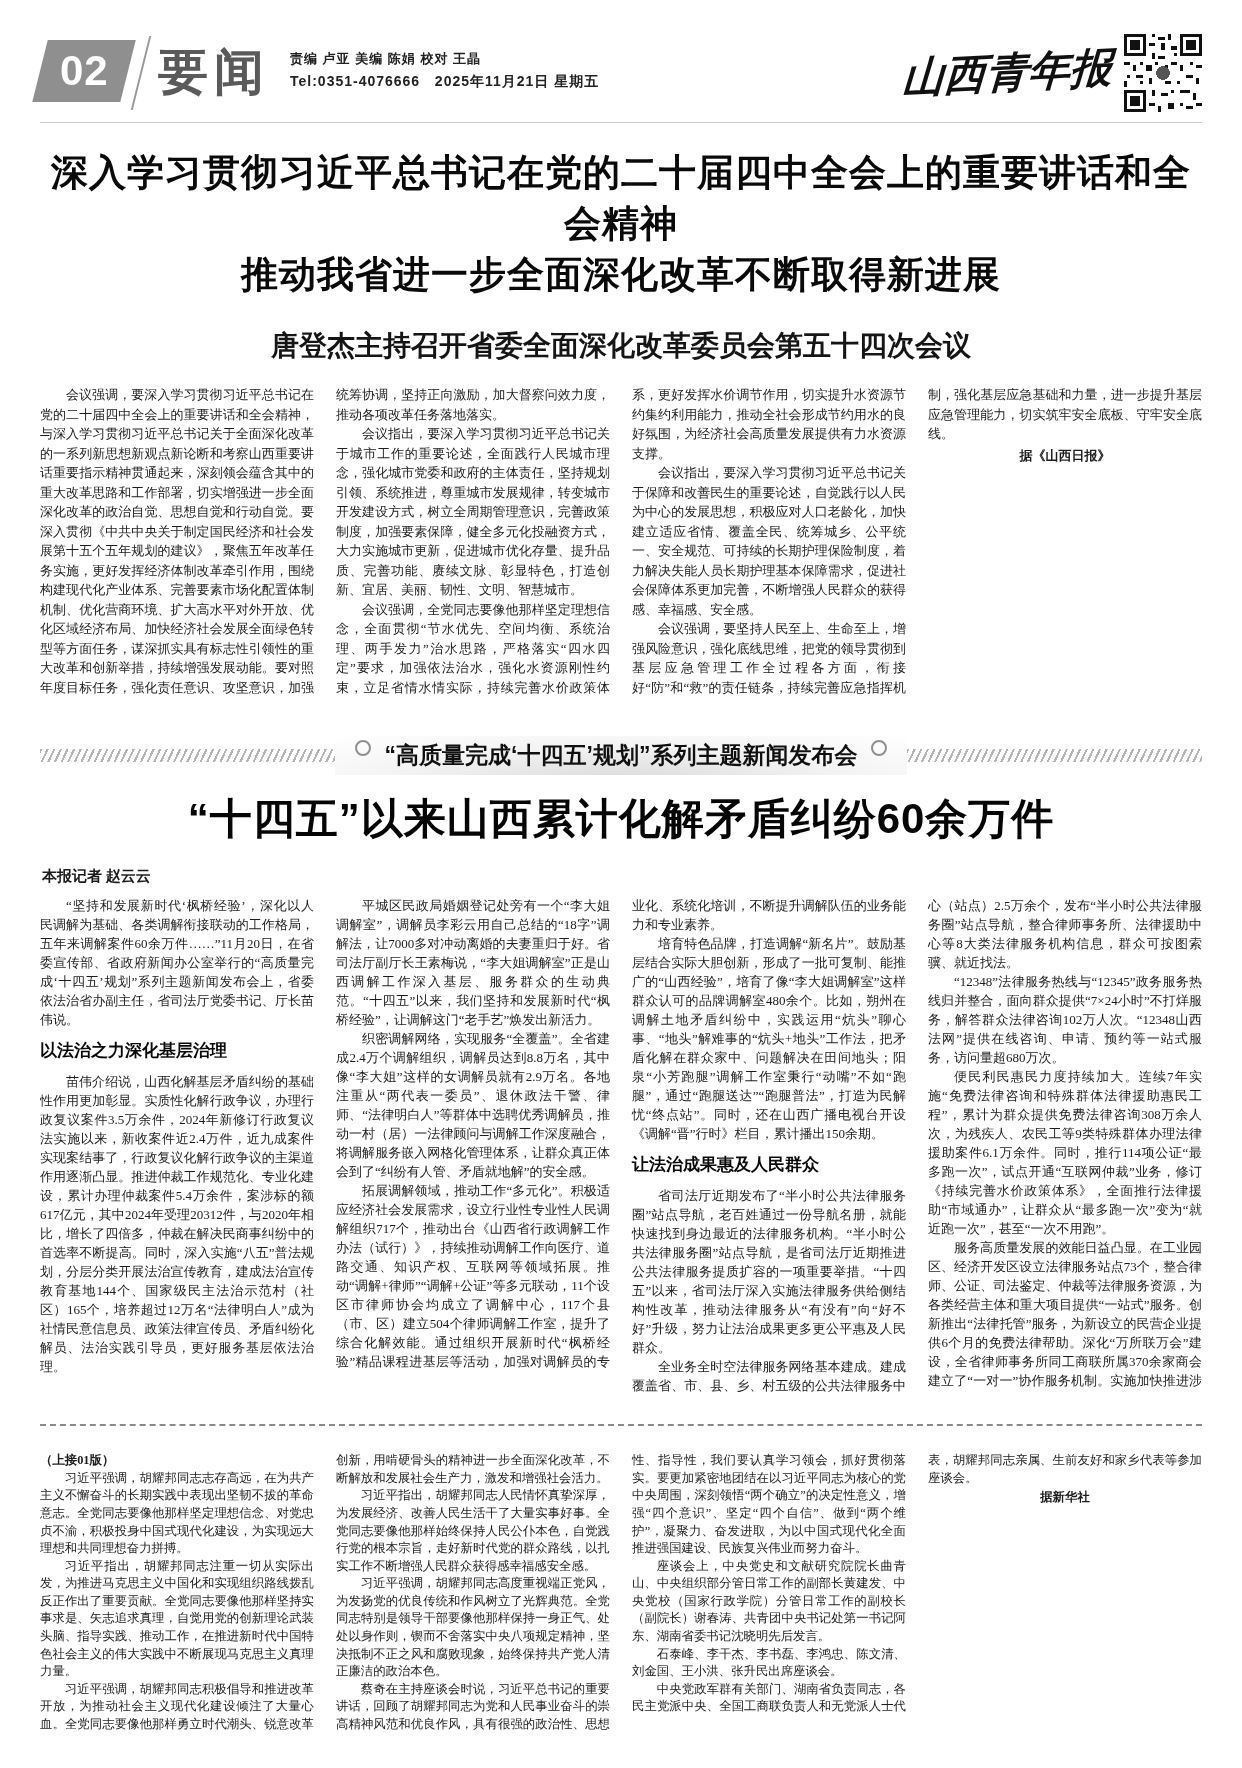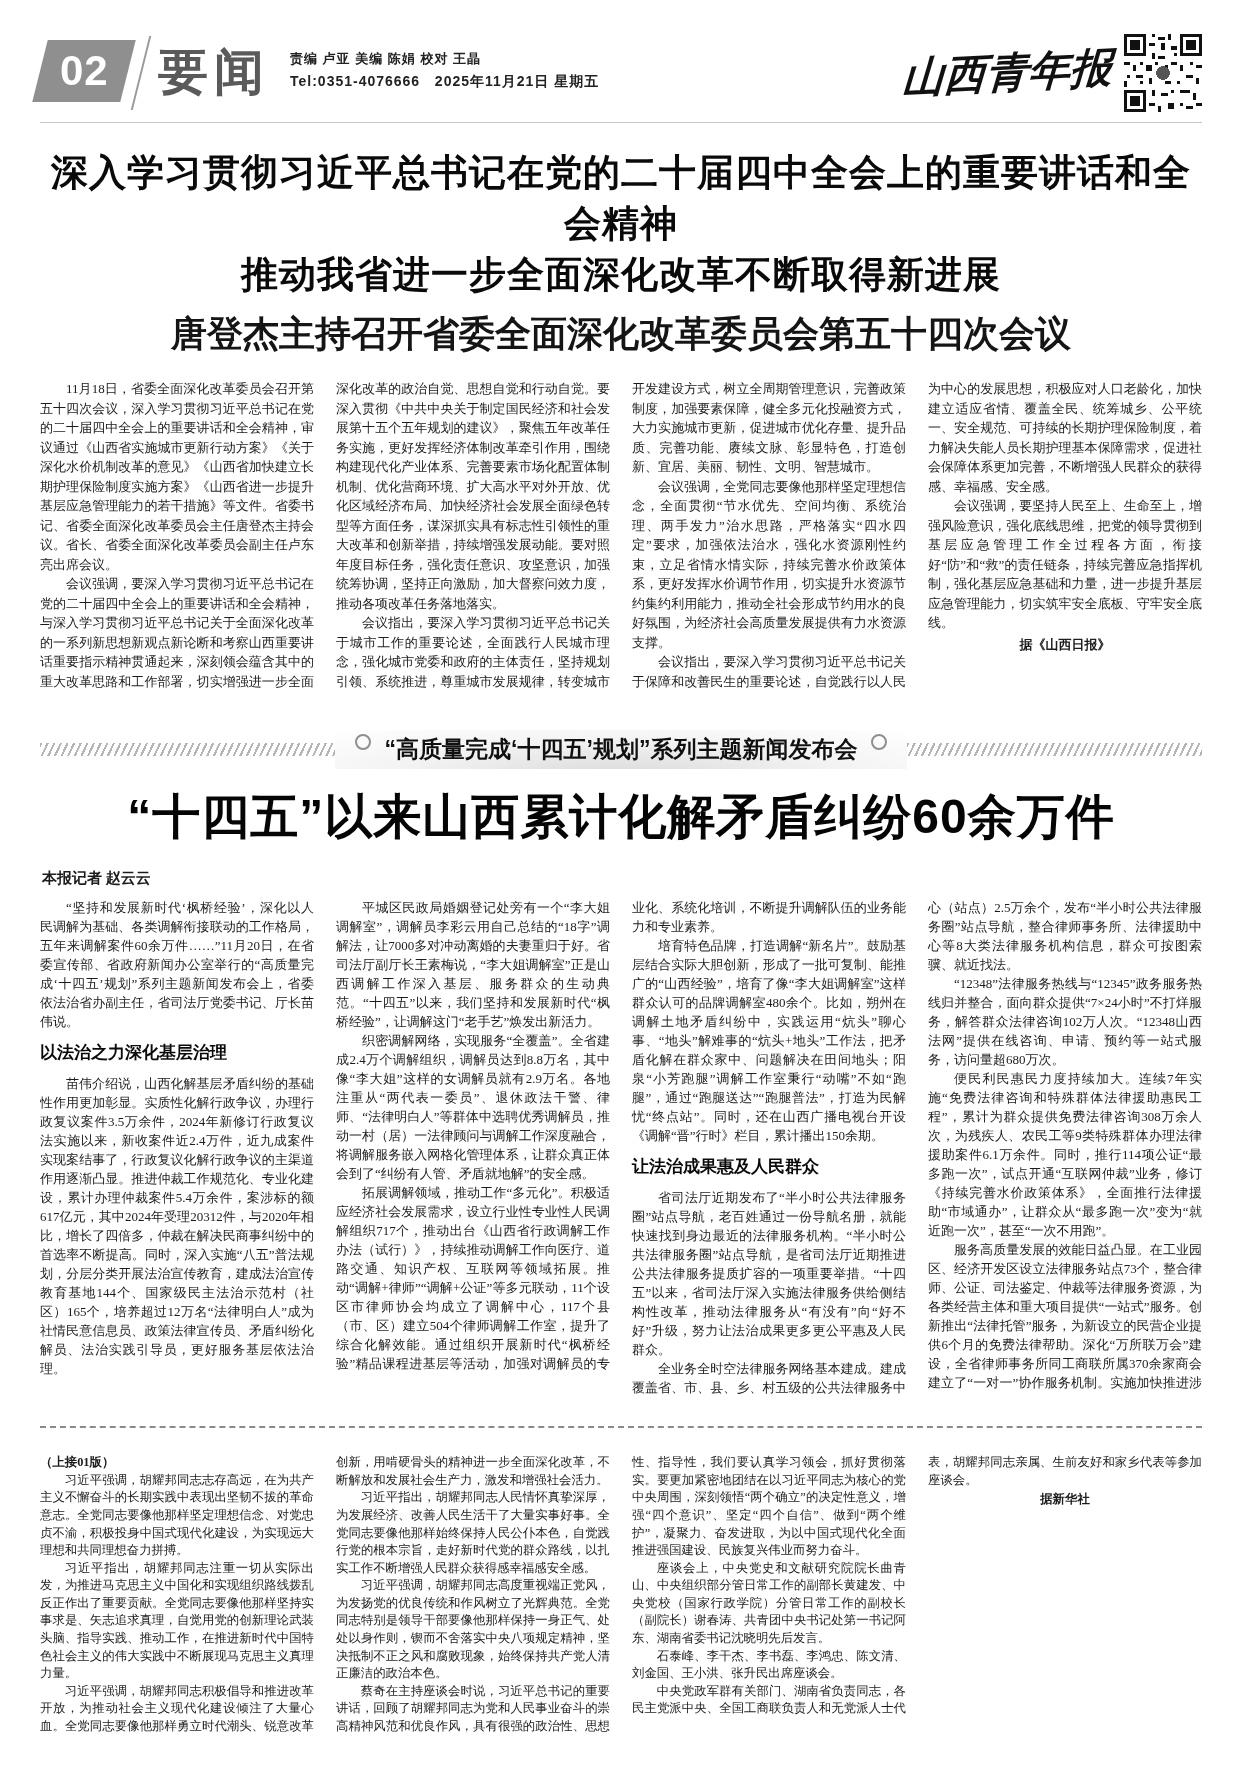--- a/index.html
+++ b/index.html
@@ -21,35 +21,35 @@
   .tel-date{font-size:14px;color:#222;margin-top:5px;font-weight:700;letter-spacing:1px;}
   .masthead{margin-left:auto;display:flex;align-items:center;gap:12px;}
   .masthead-name{font-family:"DejaVu Serif",serif;font-style:italic;font-weight:700;
                  font-size:42px;transform:rotate(-3deg) skewX(-6deg);color:#111;white-space:nowrap;}
   .qr{width:78px;height:78px;}
   .header-rule{border:none;border-top:1px solid #c9c9c9;margin:4px 0 0 0;}
   
   .a1-headline{text-align:center;font-family:"Liberation Sans",sans-serif;font-weight:900;
                font-size:37px;line-height:1.38;margin:24px 0 4px;color:#0a0a0a;letter-spacing:1px;}
   .a1-sub{text-align:center;font-family:"Liberation Sans",sans-serif;font-weight:700;
-          font-size:36px;margin:10px 0 20px;color:#151515;}
+          font-size:28px;margin:27px 0 20px;color:#151515;}
   .newsbody{column-gap:22px;column-fill:auto;text-align:justify;overflow:hidden;}
   .newsbody p{margin:0;text-indent:2em;}
   .a1-body{height:324px;column-count:4;font-size:13px;line-height:19.5px;}
   .credit{text-align:center;font-weight:700;text-indent:0 !important;margin-top:2px !important;}
   
   .banner{display:flex;align-items:center;margin:24px 0 12px;height:44px;}
   .hatch{flex:1;height:13px;background:repeating-linear-gradient(115deg,#b5b5b5 0 2px,transparent 2px 6px);}
   .banner-center{padding:4px 20px;display:flex;align-items:flex-start;gap:14px;
                  background:radial-gradient(ellipse at 50% 120%,#d9d9d9 0%,#f3f3f3 55%,#ffffff 100%);}
   .banner-circle{width:12px;height:12px;border:2px solid #8f8f8f;border-radius:50%;flex:none;}
   .banner-title{font:700 23px "Liberation Sans",sans-serif;color:#101010;white-space:nowrap;}
   
   .a2-headline{text-align:center;font-family:"Liberation Sans",sans-serif;font-weight:900;
-               font-size:48px;margin:14px 0 20px;color:#050505;letter-spacing:1px;}
+               font-size:42px;margin:14px 0 20px;color:#050505;letter-spacing:1px;}
   .a2-byline{font-weight:700;font-size:15px;margin:0 0 10px 2px;}
   .a2-body{height:500px;column-count:4;font-size:13px;line-height:19px;}
   .colhead{font:700 17px "Liberation Sans",sans-serif;text-indent:0 !important;
            margin:10px 0 !important;color:#0a0a0a;}
   
   .divider{border:none;border-top:2px dashed #8a8a8a;margin:28px 0 26px;}
   .a3-body{height:296px;column-count:4;font-size:12.4px;line-height:17.6px;}
   .continued{font-weight:700;text-indent:0 !important;}
 </style>
 </head>
@@ -136,21 +136,20 @@
   </div>
   <hr class="header-rule">
 
   <div>
     <div class="a1-headline">
       <div>深入学习贯彻习近平总书记在党的二十届四中全会上的重要讲话和全会精神</div>
       <div>推动我省进一步全面深化改革不断取得新进展</div>
     </div>
     <div class="a1-sub">唐登杰主持召开省委全面深化改革委员会第五十四次会议</div>
     <div class="newsbody a1-body">
-      <p>11月18日，省委全面深化改革委员会召开第五十四次会议，深入学习贯彻习近平总书记在党的二十届四中全会上的重要讲话和全会精神，审议通过《山西省实施城市更新行动方案》《关于深化水价机制改革的意见》《山西省加快建立长期护理保险制度实施方案》《山西省进一步提升基层应急管理能力的若干措施》等文件。省委书记、省委全面深化改革委员会主任唐登杰主持会议。省长、省委全面深化改革委员会副主任卢东亮出席会议。</p>
       <p>会议强调，要深入学习贯彻习近平总书记在党的二十届四中全会上的重要讲话和全会精神，与深入学习贯彻习近平总书记关于全面深化改革的一系列新思想新观点新论断和考察山西重要讲话重要指示精神贯通起来，深刻领会蕴含其中的重大改革思路和工作部署，切实增强进一步全面深化改革的政治自觉、思想自觉和行动自觉。要深入贯彻《中共中央关于制定国民经济和社会发展第十五个五年规划的建议》，聚焦五年改革任务实施，更好发挥经济体制改革牵引作用，围绕构建现代化产业体系、完善要素市场化配置体制机制、优化营商环境、扩大高水平对外开放、优化区域经济布局、加快经济社会发展全面绿色转型等方面任务，谋深抓实具有标志性引领性的重大改革和创新举措，持续增强发展动能。要对照年度目标任务，强化责任意识、攻坚意识，加强统筹协调，坚持正向激励，加大督察问效力度，推动各项改革任务落地落实。</p>
       <p>会议指出，要深入学习贯彻习近平总书记关于城市工作的重要论述，全面践行人民城市理念，强化城市党委和政府的主体责任，坚持规划引领、系统推进，尊重城市发展规律，转变城市开发建设方式，树立全周期管理意识，完善政策制度，加强要素保障，健全多元化投融资方式，大力实施城市更新，促进城市优化存量、提升品质、完善功能、赓续文脉、彰显特色，打造创新、宜居、美丽、韧性、文明、智慧城市。</p>
       <p>会议强调，全党同志要像他那样坚定理想信念，全面贯彻“节水优先、空间均衡、系统治理、两手发力”治水思路，严格落实“四水四定”要求，加强依法治水，强化水资源刚性约束，立足省情水情实际，持续完善水价政策体系，更好发挥水价调节作用，切实提升水资源节约集约利用能力，推动全社会形成节约用水的良好氛围，为经济社会高质量发展提供有力水资源支撑。</p>
       <p>会议指出，要深入学习贯彻习近平总书记关于保障和改善民生的重要论述，自觉践行以人民为中心的发展思想，积极应对人口老龄化，加快建立适应省情、覆盖全民、统筹城乡、公平统一、安全规范、可持续的长期护理保险制度，着力解决失能人员长期护理基本保障需求，促进社会保障体系更加完善，不断增强人民群众的获得感、幸福感、安全感。</p>
       <p>会议强调，要坚持人民至上、生命至上，增强风险意识，强化底线思维，把党的领导贯彻到基层应急管理工作全过程各方面，衔接好“防”和“救”的责任链条，持续完善应急指挥机制，强化基层应急基础和力量，进一步提升基层应急管理能力，切实筑牢安全底板、守牢安全底线。</p>
       <p class="credit">据《山西日报》</p>
     </div>
   </div>
 
   <div class="banner">

